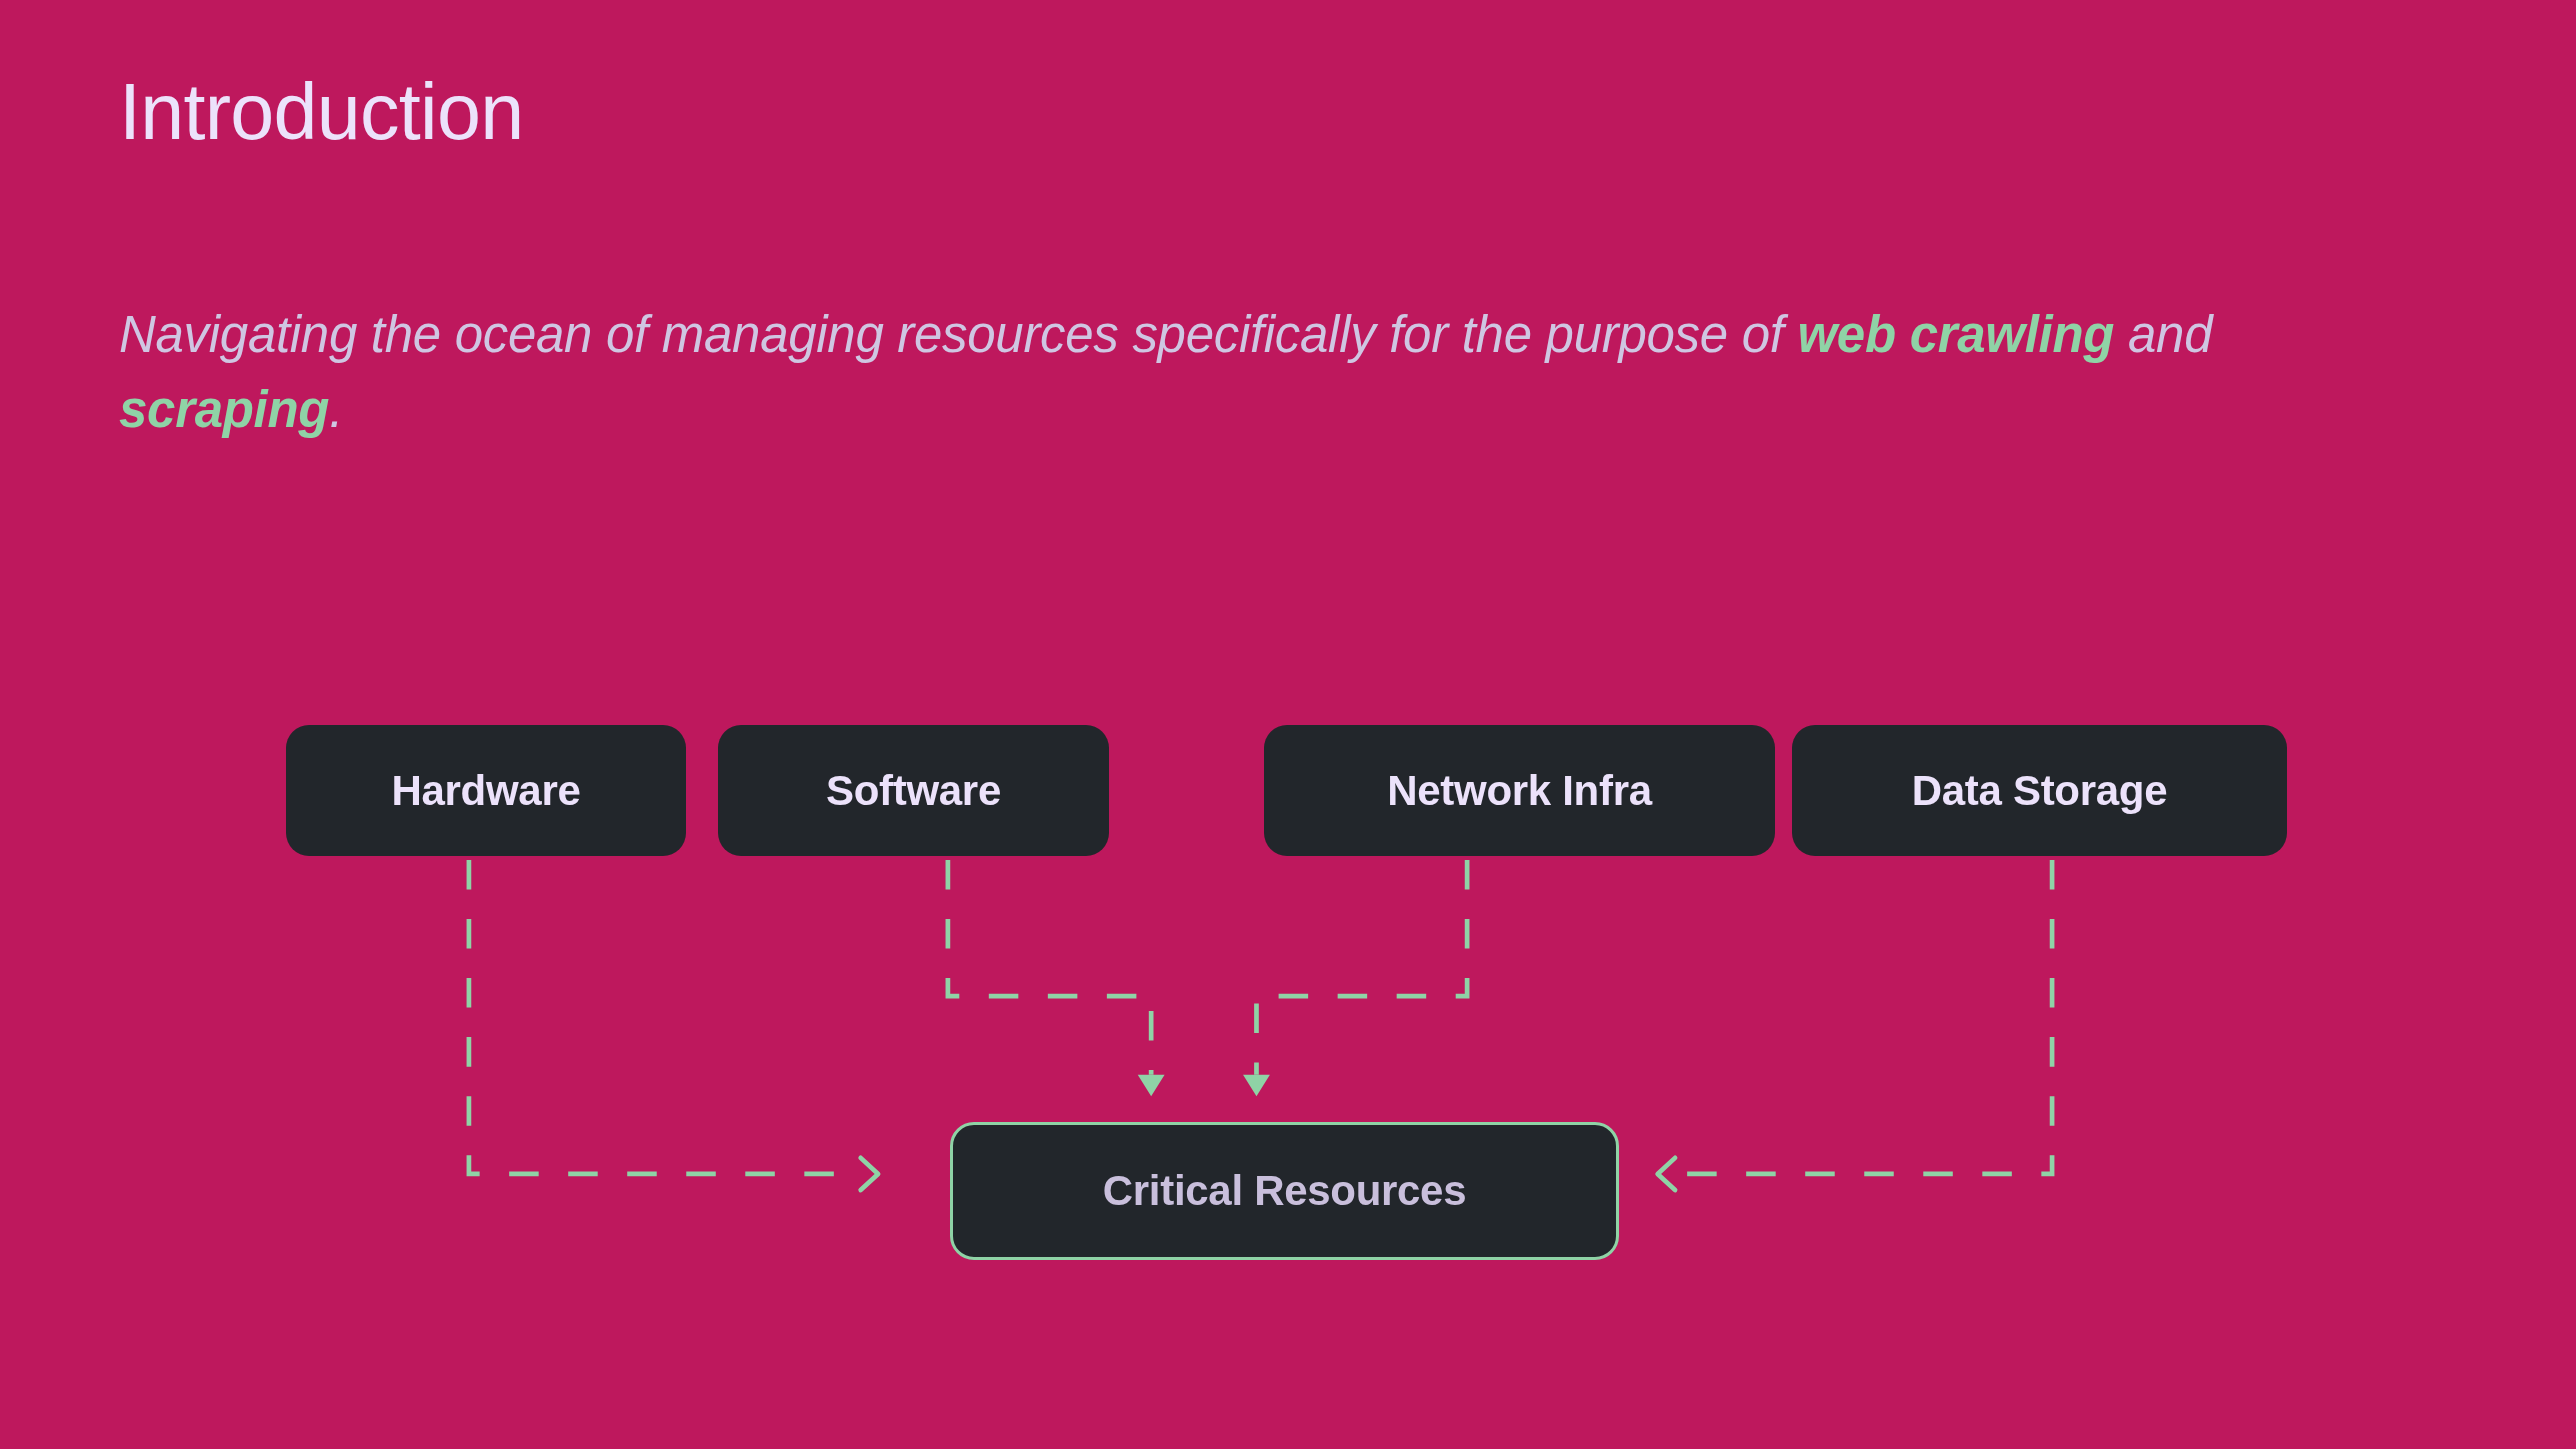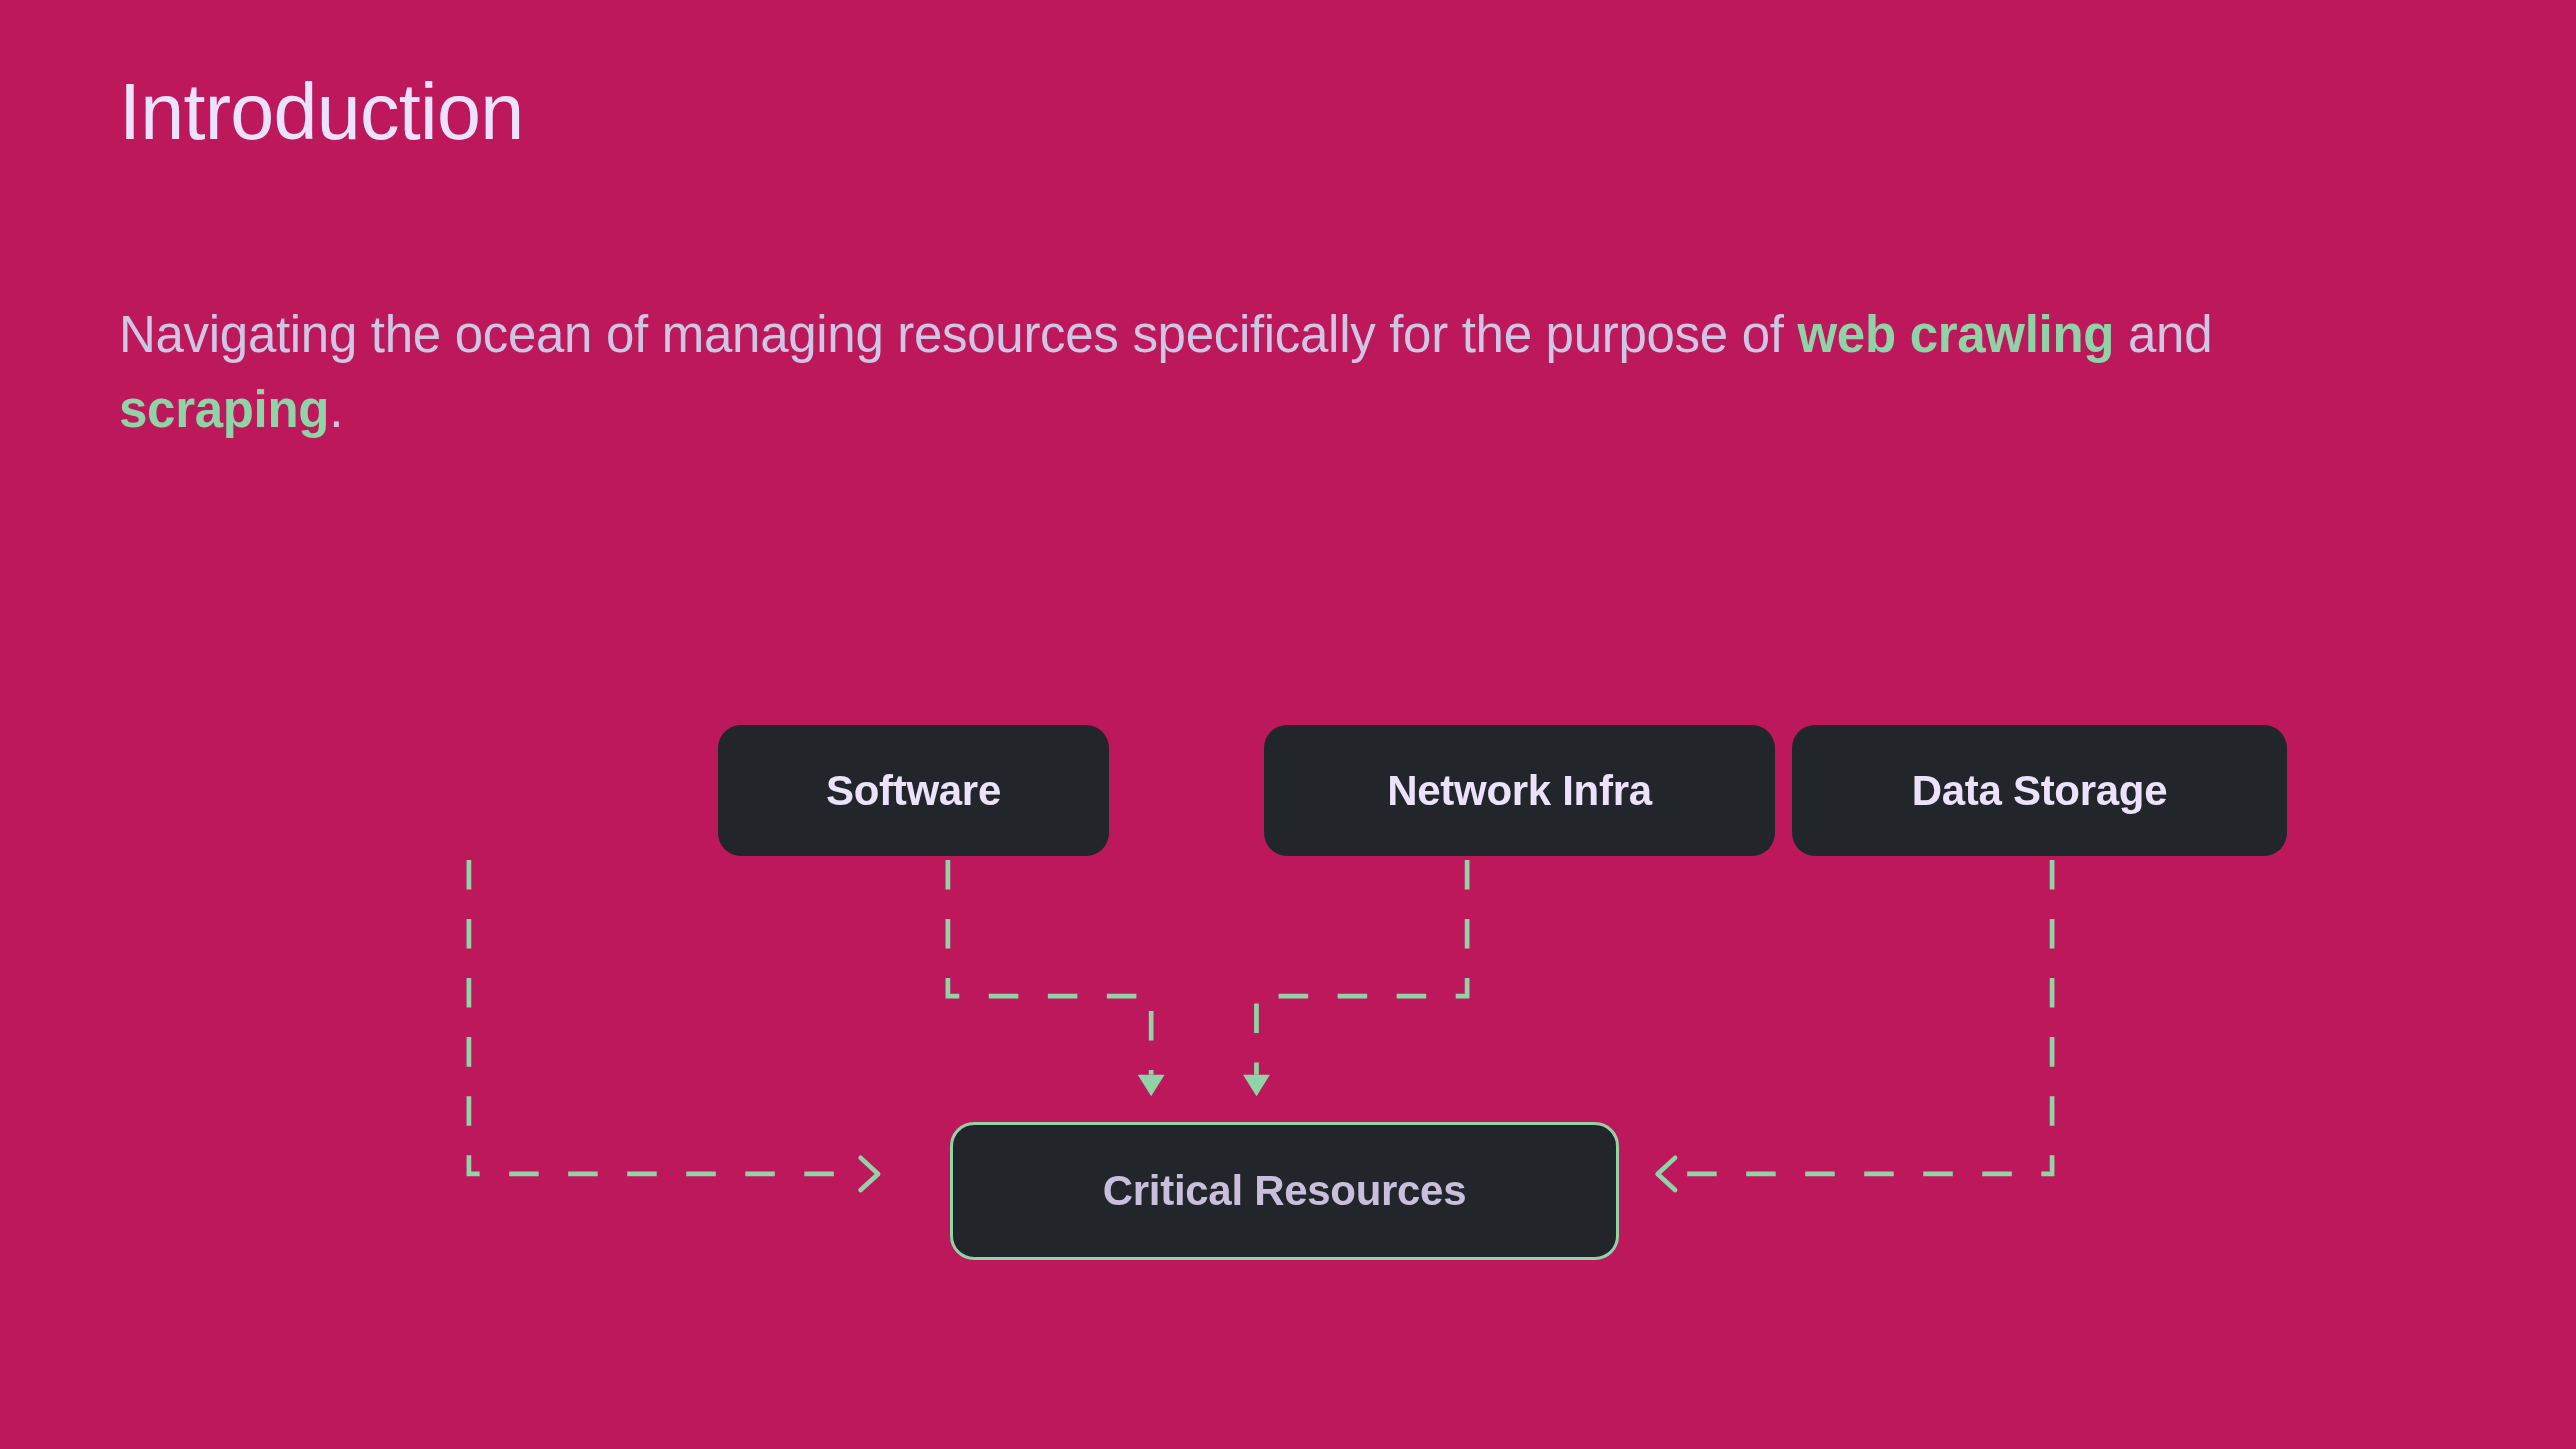--- a/index.html
+++ b/index.html
@@ -41,20 +41,21 @@
     margin: 0;
     position: absolute;
     left: 0;
     top: 225px;
     width: 2281px;
     font-size: 51px;
     line-height: 1.48;
     color: #cfc6e2;
     font-weight: 400;
     letter-spacing: -0.3px;
+    font-style: italic;
   }
   #subtitle .hl {
     color: #8fd3a6;
     font-weight: 700;
   }
 
   
   #diagram {
     position: absolute;
     left: 0;
@@ -127,20 +128,23 @@
       <path d="M 1413,1282 L 1413,1485 L 1716,1485 L 1716,1602" fill="none" stroke="#8fd3a6" stroke-width="7" stroke-dasharray="44 44" stroke-linecap="butt"></path>
       <polygon points="1696,1602 1736,1602 1716,1634" fill="#8fd3a6"></polygon>
 
       <path d="M 2187,1282 L 2187,1485 L 1873,1485 L 1873,1602" fill="none" stroke="#8fd3a6" stroke-width="7" stroke-dasharray="44 44" stroke-linecap="butt"></path>
       <polygon points="1853,1602 1893,1602 1873,1634" fill="#8fd3a6"></polygon>
 
       <path d="M 3059,1282 L 3059,1750 L 2504,1750" fill="none" stroke="#8fd3a6" stroke-width="7" stroke-dasharray="44 44" stroke-linecap="butt"></path>
       <path d="M 2497,1726 L 2471,1750 L 2497,1774" fill="none" stroke="#8fd3a6" stroke-width="7" stroke-linecap="round" stroke-linejoin="round"></path>
     </svg>
 
+    <div class="node" id="node-hardware">
+      <span class="node-label">Hardware</span>
+    </div>
 
     <div class="node" id="node-software">
       <span class="node-label">Software</span>
     </div>
 
     <div class="node" id="node-network">
       <span class="node-label">Network Infra</span>
     </div>
 
     <div class="node" id="node-storage">

